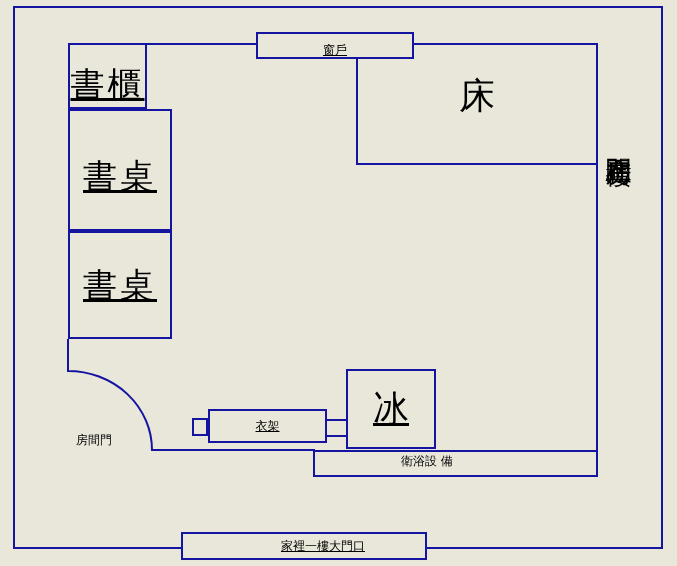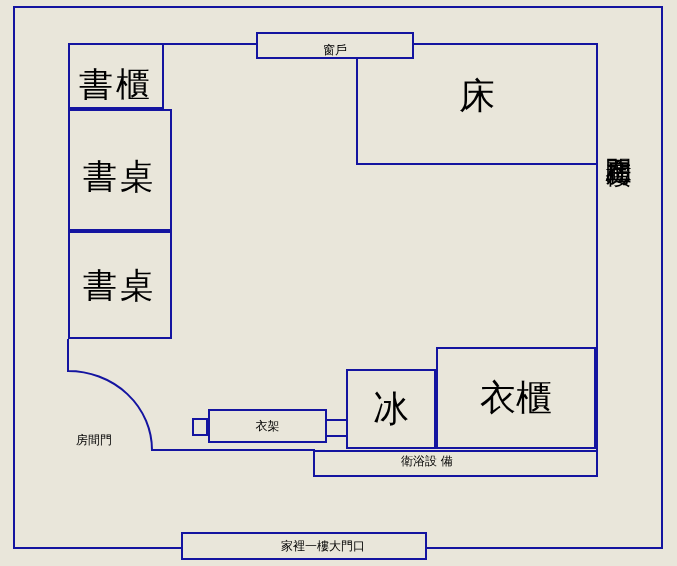--- a/index.html
+++ b/index.html
@@ -5,21 +5,21 @@
   html,body{margin:0;padding:0;background:#e9e6da;}
   #canvas{
     position:relative;width:677px;height:566px;overflow:hidden;
     background:#e9e6da;
     font-family:"DejaVu Sans",sans-serif;
     color:#000;
   }
   .v,.h{position:absolute;background:#1414a0;z-index:2;}
   .box{
     position:absolute;border:2px solid #1414a0;box-sizing:border-box;
-    z-index:3;display:flex;align-items:center;justify-content:center;
+    z-index:3;display:flex;align-items:center;justify-content:center;text-decoration:underline;
   }
   .big{font-size:34px;letter-spacing:3px;line-height:1;white-space:nowrap;}
   .big2{font-size:36px;letter-spacing:0;line-height:1;white-space:nowrap;}
   .small{font-size:12px;line-height:1;white-space:nowrap;}
   .lbl{position:absolute;z-index:4;white-space:nowrap;}
   #room-wall{
     position:absolute;left:13px;top:6px;width:650px;height:543px;
     border:2px solid #1414a0;box-sizing:border-box;z-index:1;
   }
   #entrance-box{background:#e9e6da;}
@@ -41,21 +41,21 @@
   <div class="v" style="left:356px;top:59px;width:2px;height:106px;"></div>
   <div class="h" style="left:356px;top:163px;width:242px;height:2px;"></div>
   <div class="v" style="left:596px;top:43px;width:2px;height:434px;"></div>
   <div class="h" style="left:327px;top:419px;width:19px;height:2px;"></div>
   <div class="h" style="left:327px;top:435px;width:19px;height:2px;"></div>
 
   <svg id="door-svg" width="677" height="566" viewBox="0 0 677 566">
     <path d="M68 339 L68 371 A84 79 0 0 1 152 450 L315 450" fill="none" stroke="#1414a0" stroke-width="2"></path>
   </svg>
 
-  <div class="box" style="left:68px;top:43px;width:96px;height:66px;padding-top:16px;">
+  <div class="box" style="left:68px;top:43px;width:79px;height:66px;padding-top:16px;">
     <span class="big lbl-inline">書櫃</span>
   </div>
 
   <div class="box" style="left:68px;top:109px;width:104px;height:122px;padding-top:12px;">
     <span class="big">書桌</span>
   </div>
 
   <div class="box" style="left:68px;top:231px;width:104px;height:108px;">
     <span class="big">書桌</span>
   </div>
@@ -65,23 +65,20 @@
   </div>
 
   <div class="lbl" style="left:356px;top:45px;width:242px;height:118px;display:flex;align-items:center;justify-content:center;padding-bottom:16px;box-sizing:border-box;">
     <span class="big2">床</span>
   </div>
 
   <div class="box" style="left:346px;top:369px;width:90px;height:80px;">
     <span class="big2">冰</span>
   </div>
 
-  <div class="box" style="left:436px;top:347px;width:160px;height:102px;">
-    <span class="big2">衣櫃</span>
-  </div>
 
   <div class="box" style="left:313px;top:450px;width:285px;height:27px;"></div>
   <div class="lbl small" style="left:401px;top:455px;">衛浴設 備</div>
 
   <div class="box" style="left:208px;top:409px;width:119px;height:34px;justify-content:center;">
     <span class="small">衣架</span>
   </div>
   <div class="box" style="left:192px;top:418px;width:16px;height:18px;"></div>
 
   <div class="box" id="entrance-box" style="left:181px;top:532px;width:246px;height:28px;padding-left:98px;justify-content:flex-start;">

